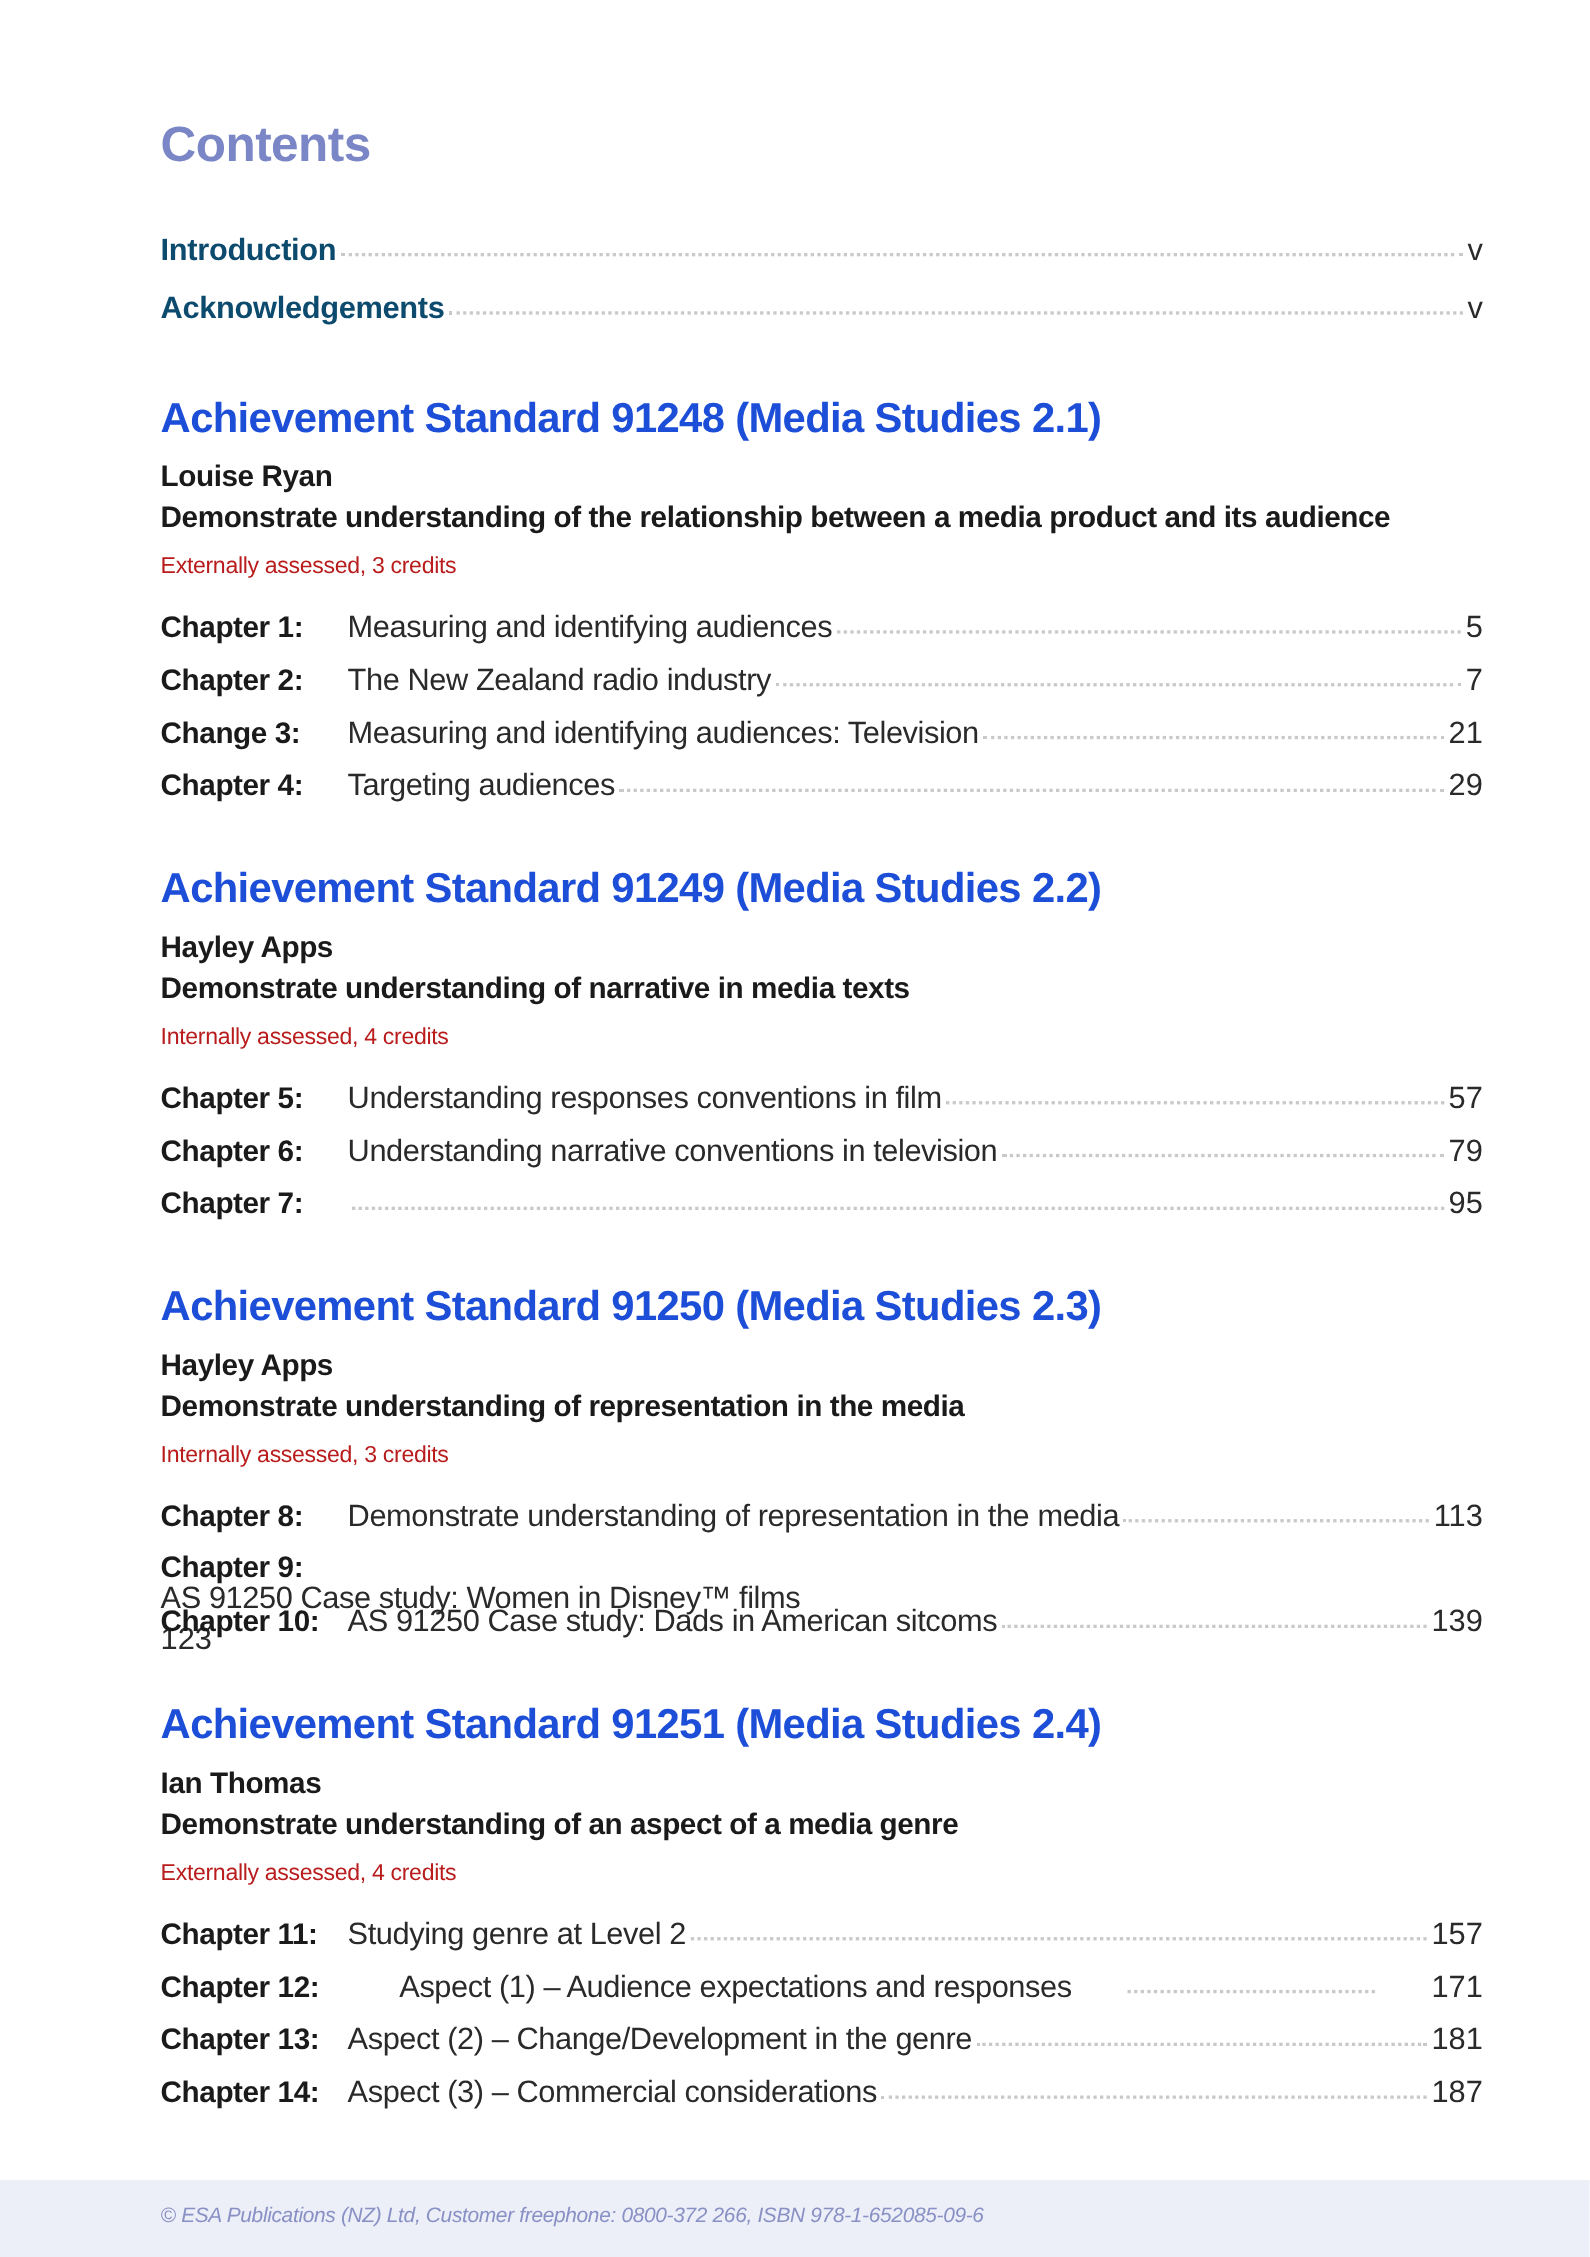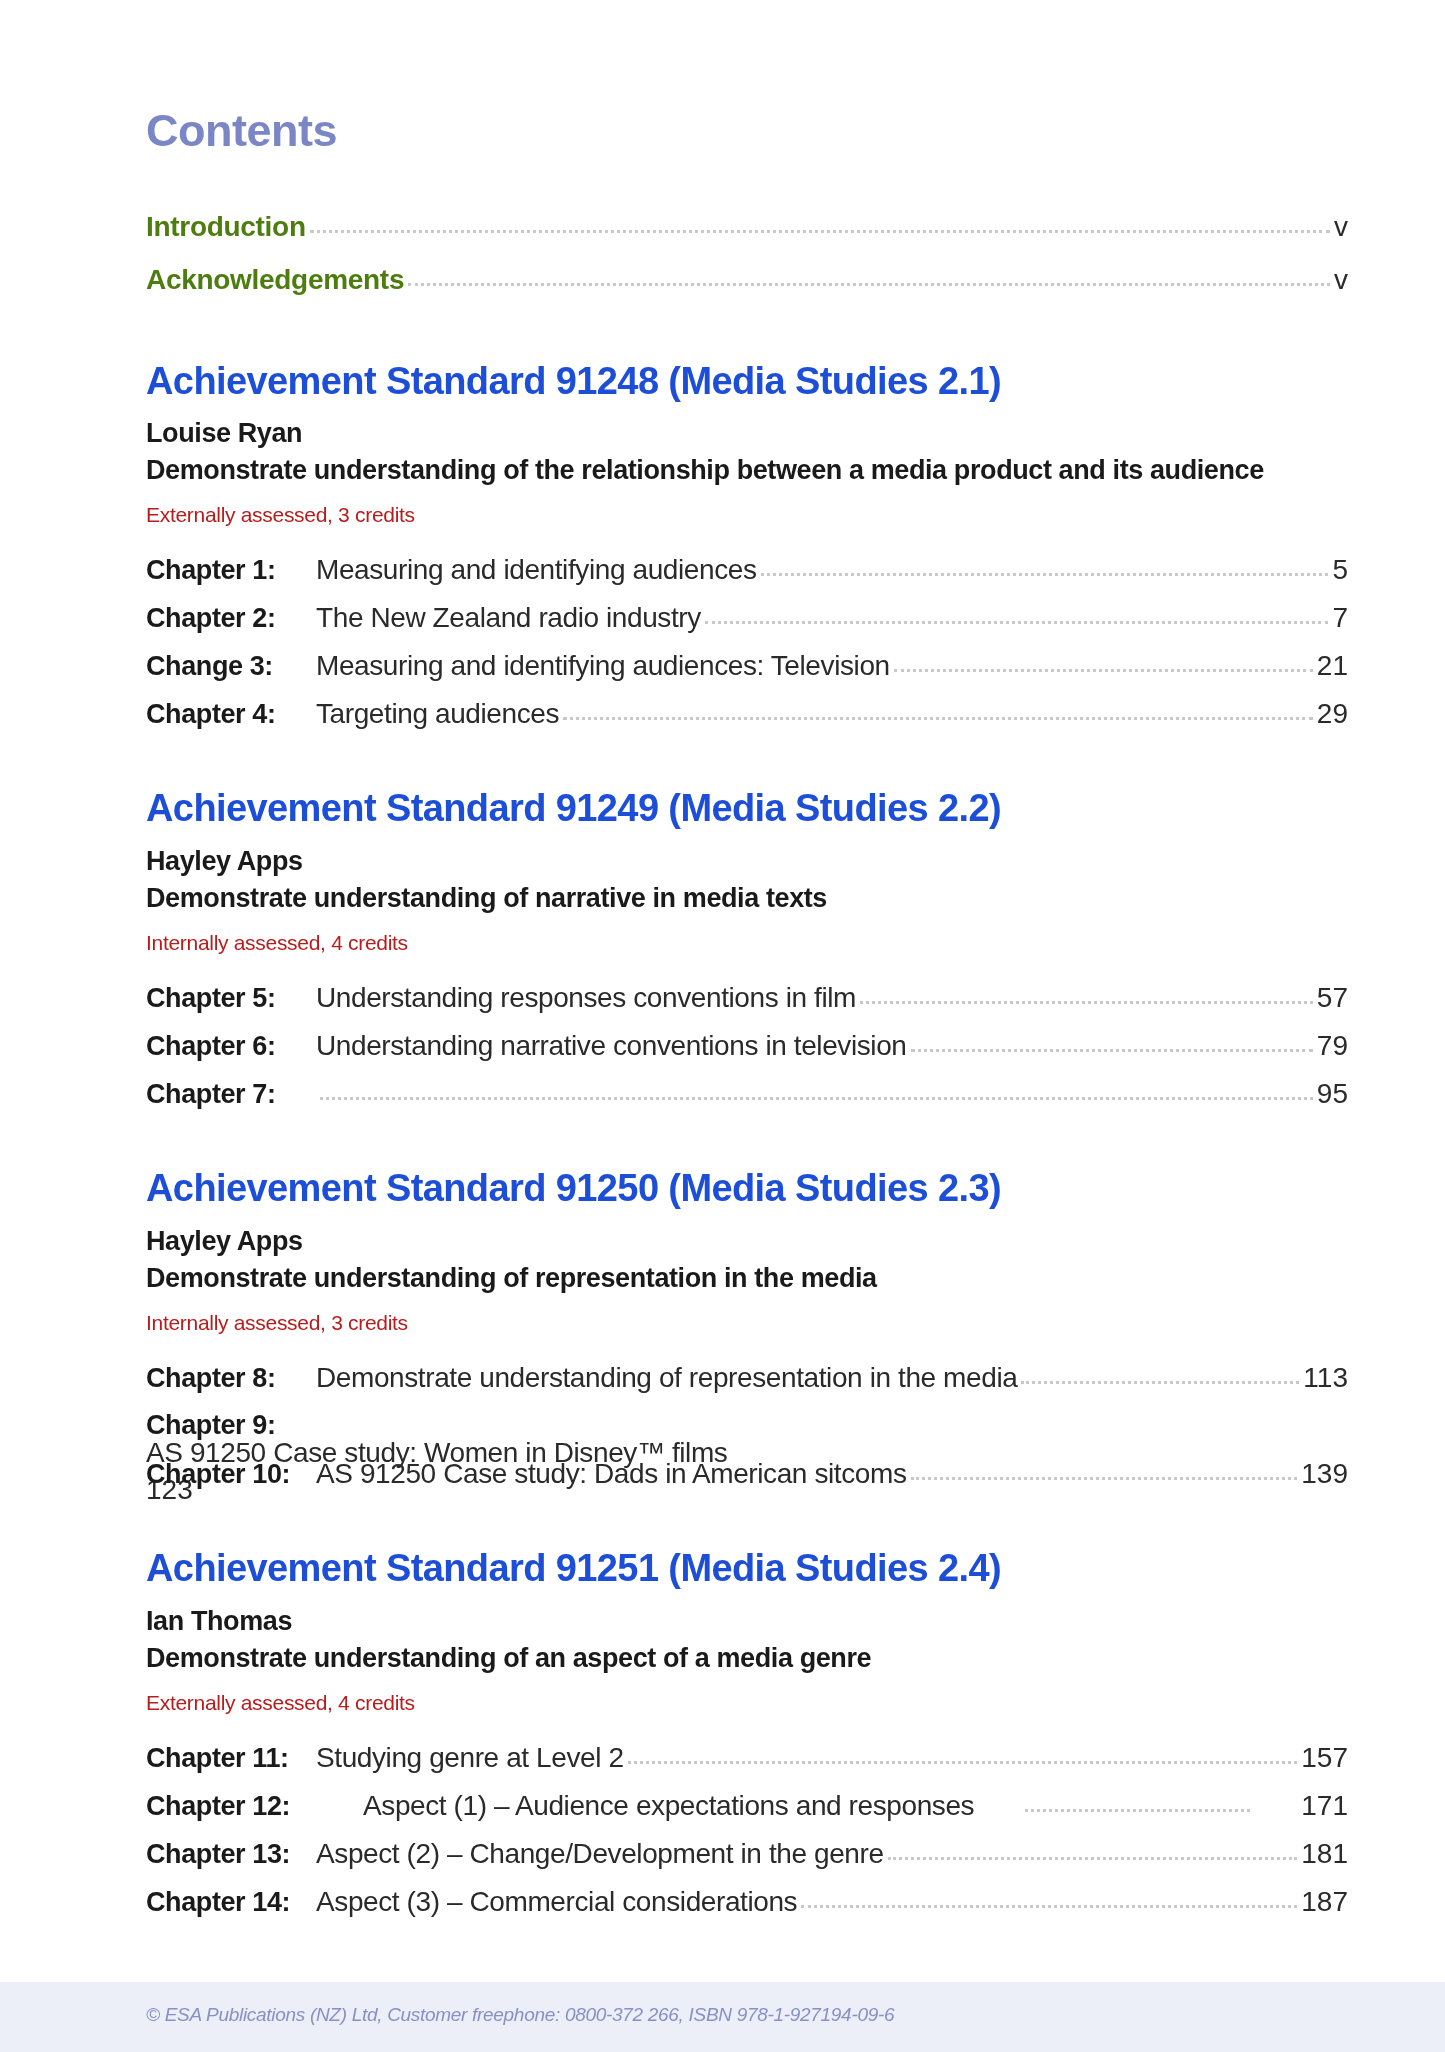--- a/index.html
+++ b/index.html
@@ -16,21 +16,21 @@
   }
   .toc-row {
     position: absolute; left: 0; width: 1202px;
     display: flex; align-items: baseline; line-height: 1;
   }
   .toc-row .leader {
     flex: 1; margin: 0 4px;
     border-bottom: 3px dotted #c9c9c9; height: 0; position: relative; top: -2px;
     align-self: flex-end; margin-bottom: 6px;
   }
-  .intro-label { font-size: 28px; font-weight: bold; color: #4d7c0f; letter-spacing: -0.3px; }
+  .intro-label { font-size: 28px; font-weight: bold; color: #0c4a6e; letter-spacing: -0.3px; }
   .page-num { font-size: 28px; color: #2a2a2a; font-weight: normal; }
   .section-title {
     position: absolute; left: 0; font-size: 38px; font-weight: bold;
     color: #1d4ed8; letter-spacing: -0.6px; line-height: 1; white-space: nowrap;
   }
   .author, .desc {
     position: absolute; left: 0; font-size: 27px; font-weight: bold;
     color: #1a1a1a; letter-spacing: -0.4px; line-height: 1; white-space: nowrap;
   }
   .assess {
@@ -173,14 +173,14 @@
   <div class="toc-row" style="top:1888px;">
     <span class="chap-label">Chapter 14:</span>
     <span class="chap-title">Aspect (3) – Commercial considerations</span>
     <span class="leader"></span>
     <span class="page-num">187</span>
   </div>
 
 </div>
 
 <div class="footer">
-  <div class="footer-text">© ESA Publications (NZ) Ltd, Customer freephone: 0800-372 266, ISBN 978-1-927194-09-6</div>
+  <div class="footer-text">© ESA Publications (NZ) Ltd, Customer freephone: 0800-372 266, ISBN 978-1-652085-09-6</div>
 </div>
 
 </body></html>

